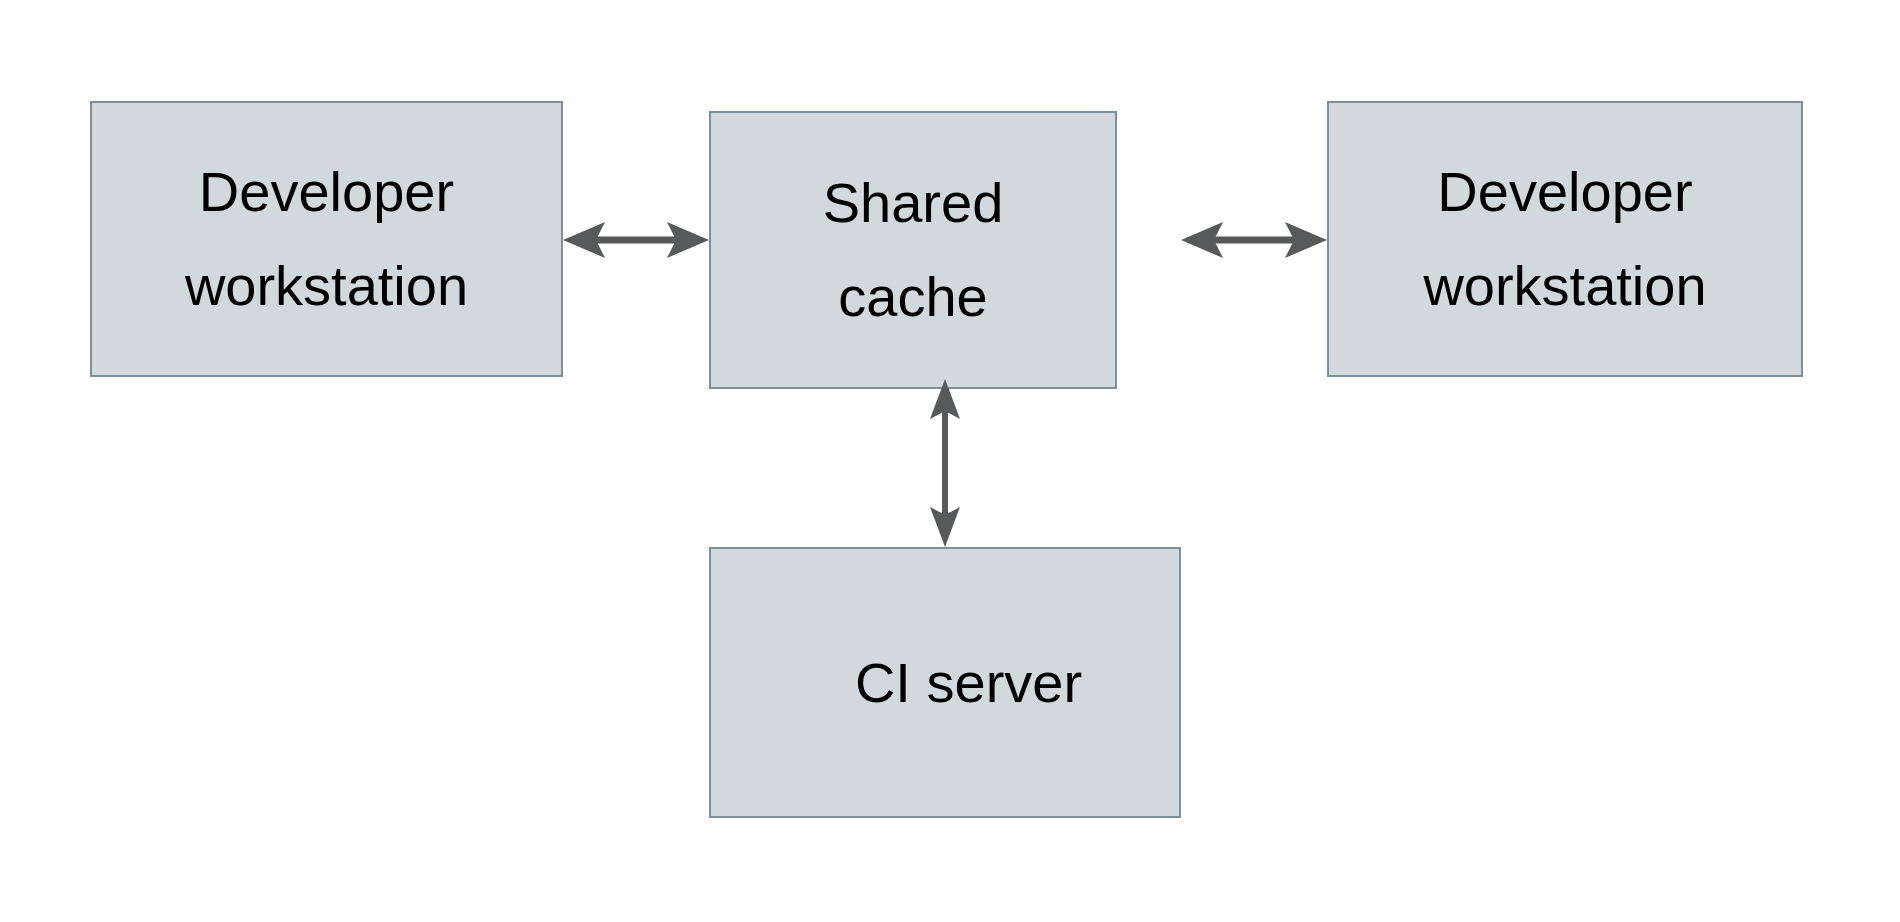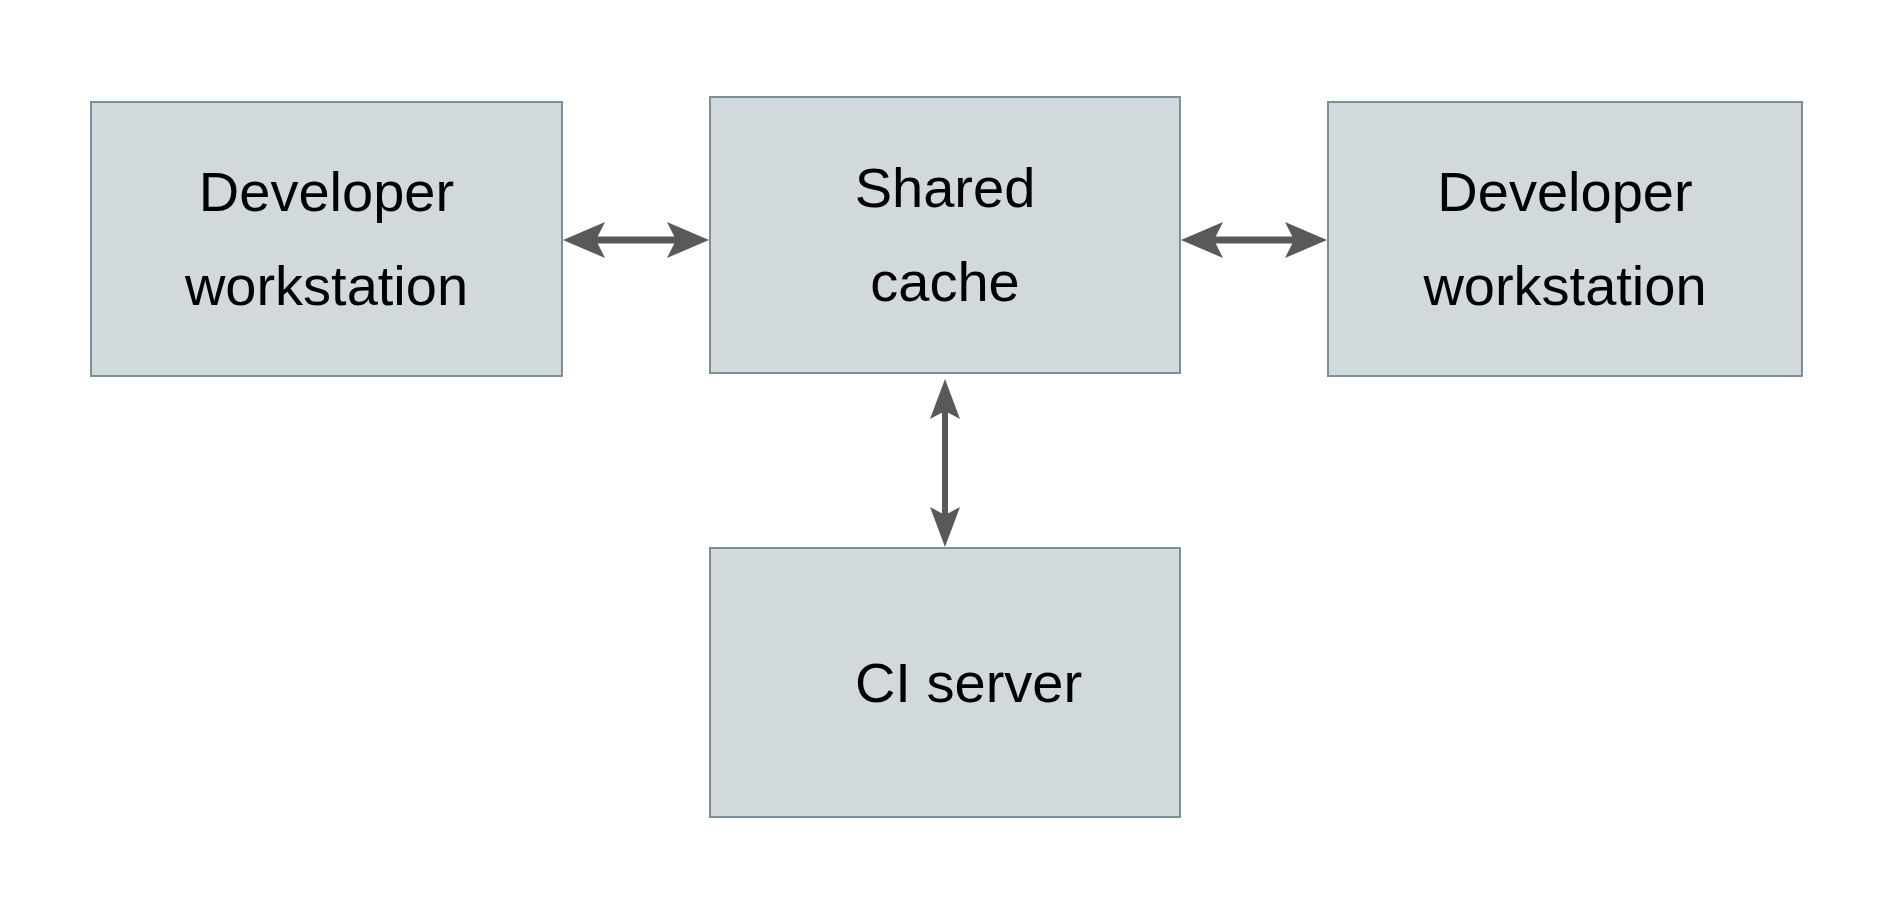--- a/index.html
+++ b/index.html
@@ -33,21 +33,21 @@
     letter-spacing: 0px;
   }
   .edge {
     position: absolute;
   }
   .arrow-shape {
     fill: var(--arrow, #58595b);
   }
   
   #node-dev-left   { left: 90px;   top: 101px; width: 473px; height: 276px; }
-  #node-shared     { left: 709px;  top: 96px; width: 472px; height: 278px; }
+  #node-shared     { left: 709px;  top: 111px; width: 408px; height: 278px; }
   #node-dev-right  { left: 1327px; top: 101px; width: 476px; height: 276px; }
   #node-ci-server  { left: 709px;  top: 547px; width: 472px; height: 271px; padding-left: 47px; }
   #edge-left       { left: 563px;  top: 218px; }
   #edge-right      { left: 1181px; top: 218px; }
   #edge-vertical   { left: 923px;  top: 379px; }
 </style>
 </head>
 <body>
 
 <div class="canvas">

